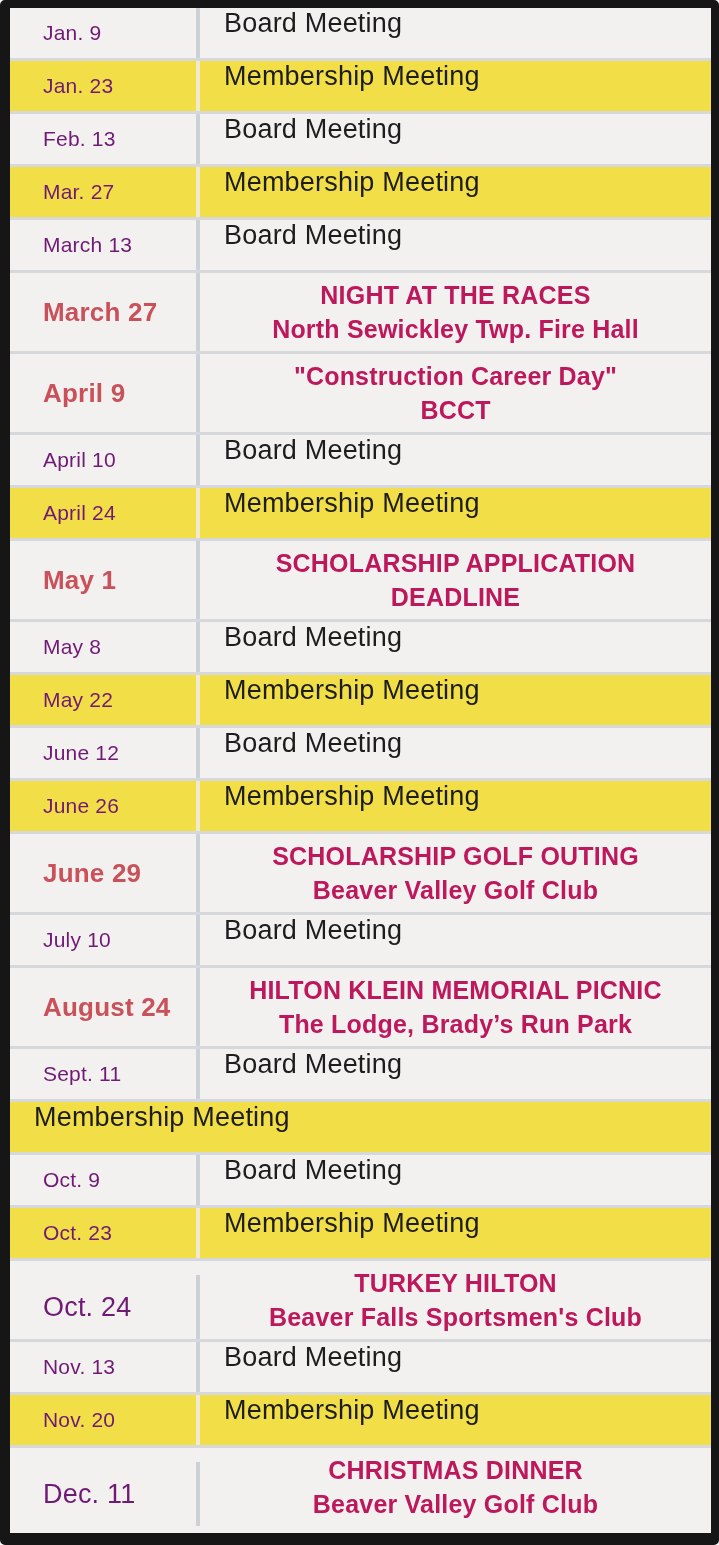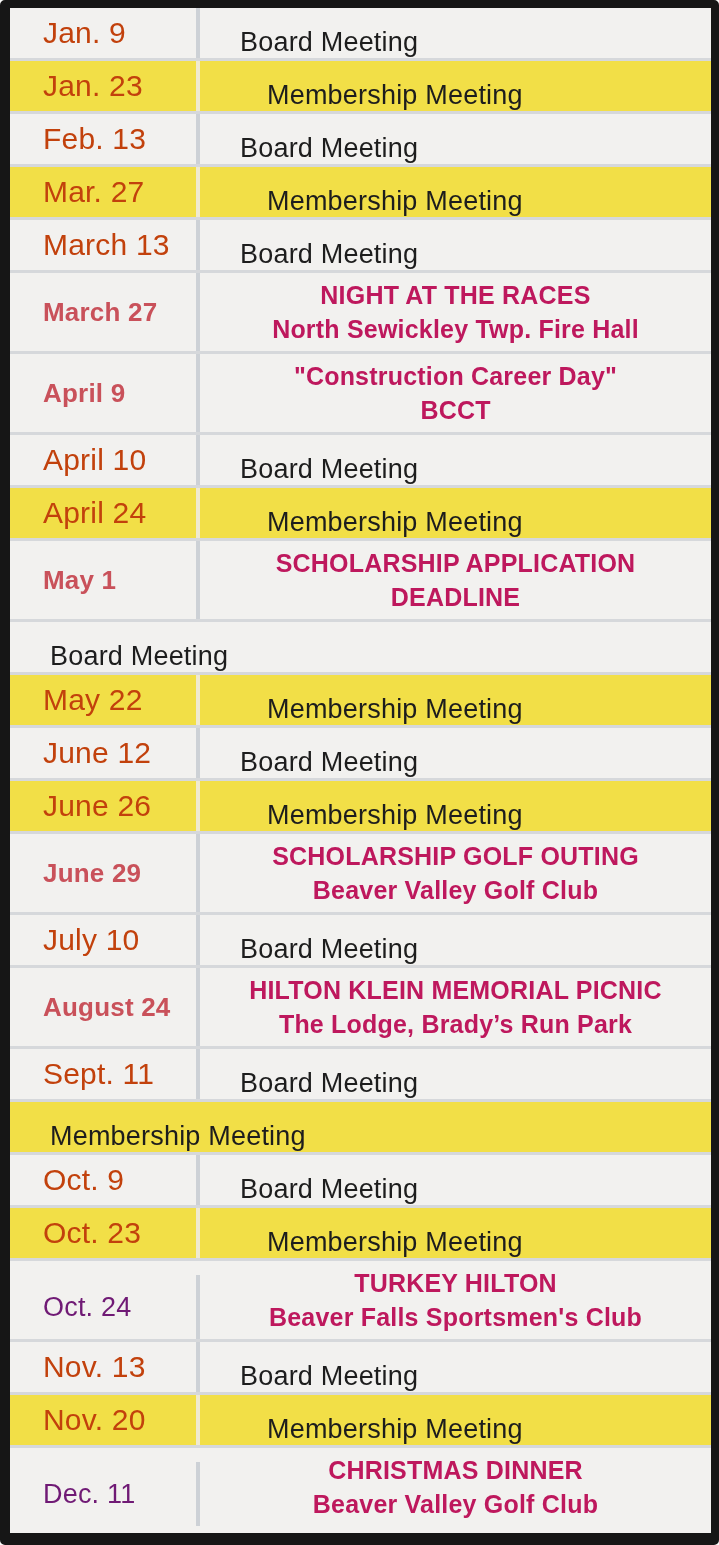--- a/index.html
+++ b/index.html
@@ -20,36 +20,36 @@
   }
   .row {
     display: flex;
     height: 50px;
     flex: none;
     border-bottom: 3px solid #d6d8db;
     background: #f2f1ef;
   }
   .row.tall { height: 78px; }
   .row:last-child { border-bottom: none; }
-  .row.membership { background: #f2df47; gap: 27px; }
+  .row.membership { background: #f2df47; }
   .date-cell {
     box-sizing: border-box;
     width: 190px; flex: none;
     border-right: 4px solid #cdd1d6;
     display: flex; align-items: center;
     padding-left: 33px;
-    font-size: 30px; color: #c2410c;
+    font-size: 21px; color: #701a75;
     letter-spacing: 0.2px;
     white-space: nowrap;
   }
   .membership .date-cell { border-right-color: #f0ead0; }
   .event-cell {
     flex: 1;
-    display: flex; align-items: flex-end;
-    padding-left: 40px;
+    display: flex; align-items: flex-start;
+    padding-left: 24px;
     font-size: 27px; color: #1d1d1d;
     letter-spacing: 0.2px;
   }
   .special .event-cell {
     flex-direction: column;
     justify-content: center;
     align-items: center;
     padding: 0 6px 0 6px;
     text-align: center;
   }
@@ -165,20 +165,23 @@
     <div class="date-cell">
         <span>May 1</span>
       </div>
     <div class="event-cell">
       <span class="line">SCHOLARSHIP APPLICATION</span>
       <span class="line">DEADLINE</span>
     </div>
   </div>
 
   <div class="row board">
+    <div class="date-cell">
+        <span>May 8</span>
+      </div>
     <div class="event-cell">
         <span>Board Meeting</span>
       </div>
   </div>
 
   <div class="row membership">
     <div class="date-cell">
         <span>May 22</span>
       </div>
     <div class="event-cell">

